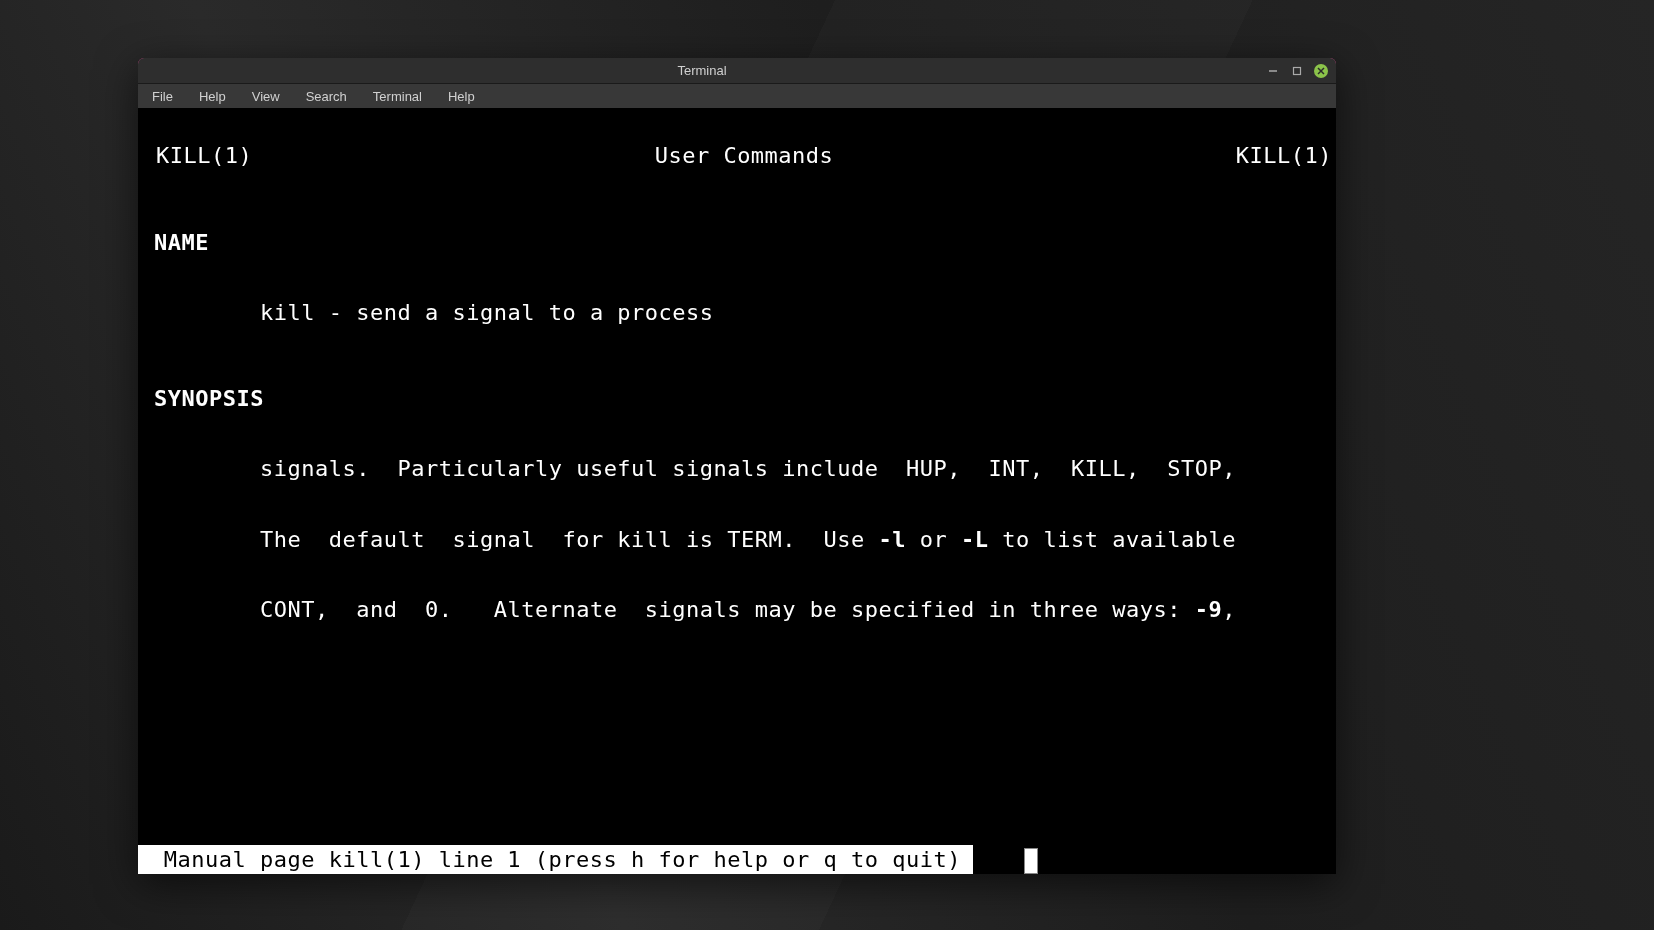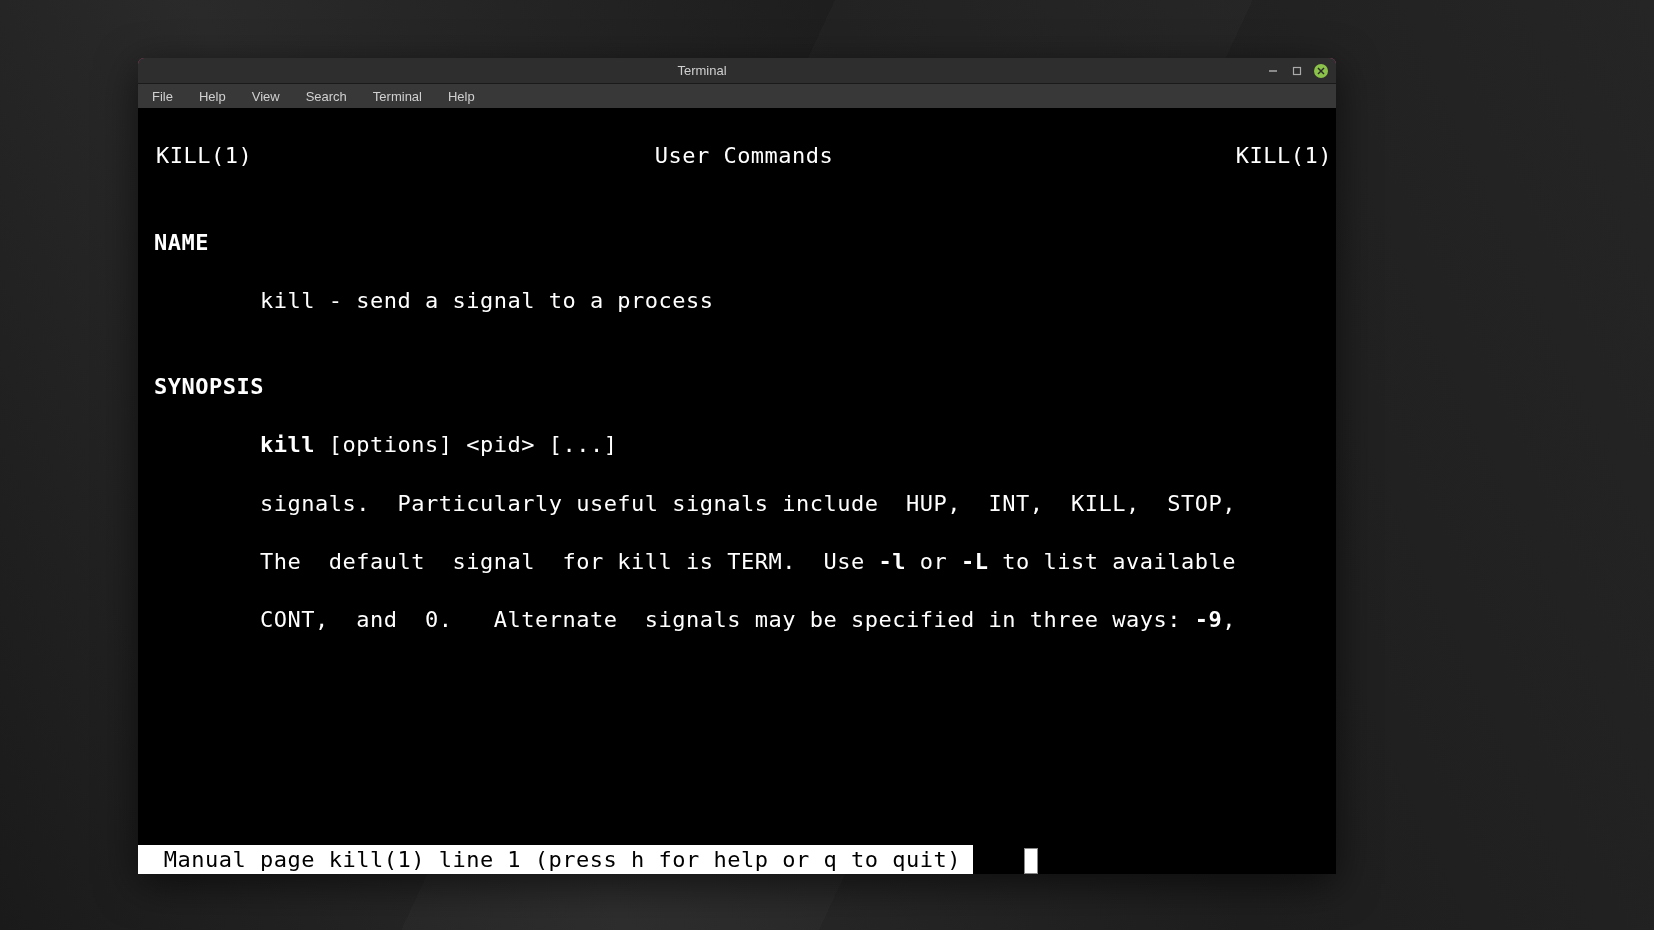--- a/index.html
+++ b/index.html
@@ -97,21 +97,21 @@
     }
     .man-header {
       display: flex;
       justify-content: space-between;
       padding: 0 2px;
     }
     .section-head {
       font-weight: bold;
       margin-top: 1.3em;
     }
-    .indent1 { padding-left: 106px; }
+    .indent1 { padding-left: 106px; margin-top: 12px; }
     .b { font-weight: bold; }
     .status-line {
       position: absolute;
       bottom: 0;
       left: 0;
       background: #fff;
       color: #000;
       padding: 0 12px 0 12px;
       font-weight: normal;
       display: flex;
@@ -162,21 +162,20 @@
     <div class="menu-item">Search</div>
     <div class="menu-item">Terminal</div>
     <div class="menu-item">Help</div>
   </div>
 
   <div class="terminal-content">
 <div class="man-header"><span>KILL(1)</span><span>User Commands</span><span>KILL(1)</span></div>
 <div class="section-head">NAME</div>
 <div class="indent1">kill - send a signal to a process</div>
 <div class="section-head">SYNOPSIS</div>
-<div class="indent1"><span class="b">kill</span><span> [options] &lt;pid&gt; [...]</span></div>
 <div class="indent1">signals.  Particularly useful signals include  HUP,  INT,  KILL,  STOP,</div>
 <div class="indent1"><span>The  default  signal  for kill is TERM.  Use </span><span class="b">-l</span><span> or </span><span class="b">-L</span><span> to list available</span></div>
 <div class="indent1"><span>CONT,  and  0.   Alternate  signals may be specified in three ways: </span><span class="b">-9</span><span>,</span></div>
 <div class="indent1"></div>
 
 
 
 
 
 

